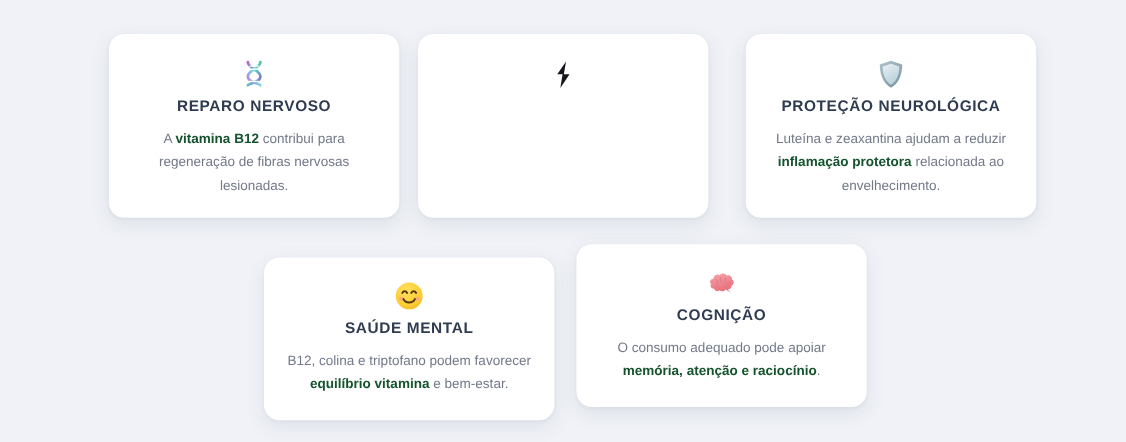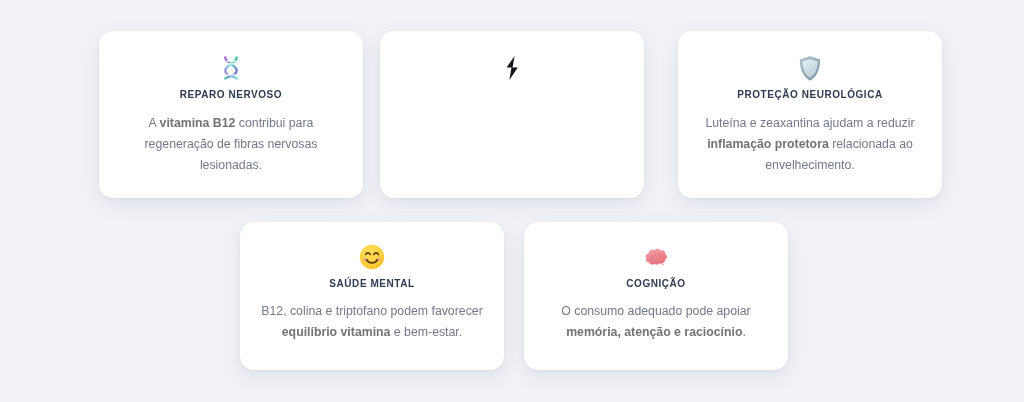--- a/index.html
+++ b/index.html
@@ -49,58 +49,58 @@
   .card-2 { left: 380px; }
   .card-3 { left: 662px; margin-left: 16px; }
 
   
   .row-bottom {
     top: 222px;
     height: 148px;
     width: 264px;
     padding: 20px 18px 18px 18px;
   }
-  .card-4 { left: 240px; }
+  .card-4 { left: 240px; margin-top: 12px; }
   .card-5 { left: 524px; }
 
   .card-icon {
     font-size: 26px;
     line-height: 1;
     height: 30px;
     display: flex;
     align-items: center;
     justify-content: center;
     margin-bottom: 6px;
     user-select: none;
   }
   .card-icon svg { display: block; }
 
   .card-title {
-    font-size: 10px;
+    font-size: 14px;
     font-weight: bold;
     color: #2f3b50;
     letter-spacing: 0.55px;
     text-transform: uppercase;
     line-height: 1.25;
     margin: 0 0 11px 0;
     white-space: nowrap;
   }
   .row-bottom .card-title {
     margin-bottom: 10px;
   }
 
   .card-text {
     font-size: 12.3px;
     color: #73798a;
     line-height: 1.73;
     margin: 0;
     max-width: 230px;
   }
   .card-text b {
-    color: #737373;
+    color: #14532d;
     font-weight: bold;
   }
 </style>
 </head>
 <body>
 
 <div id="benefits-section">
 
   <div class="card row-top card-1">
     <div class="card-icon">

